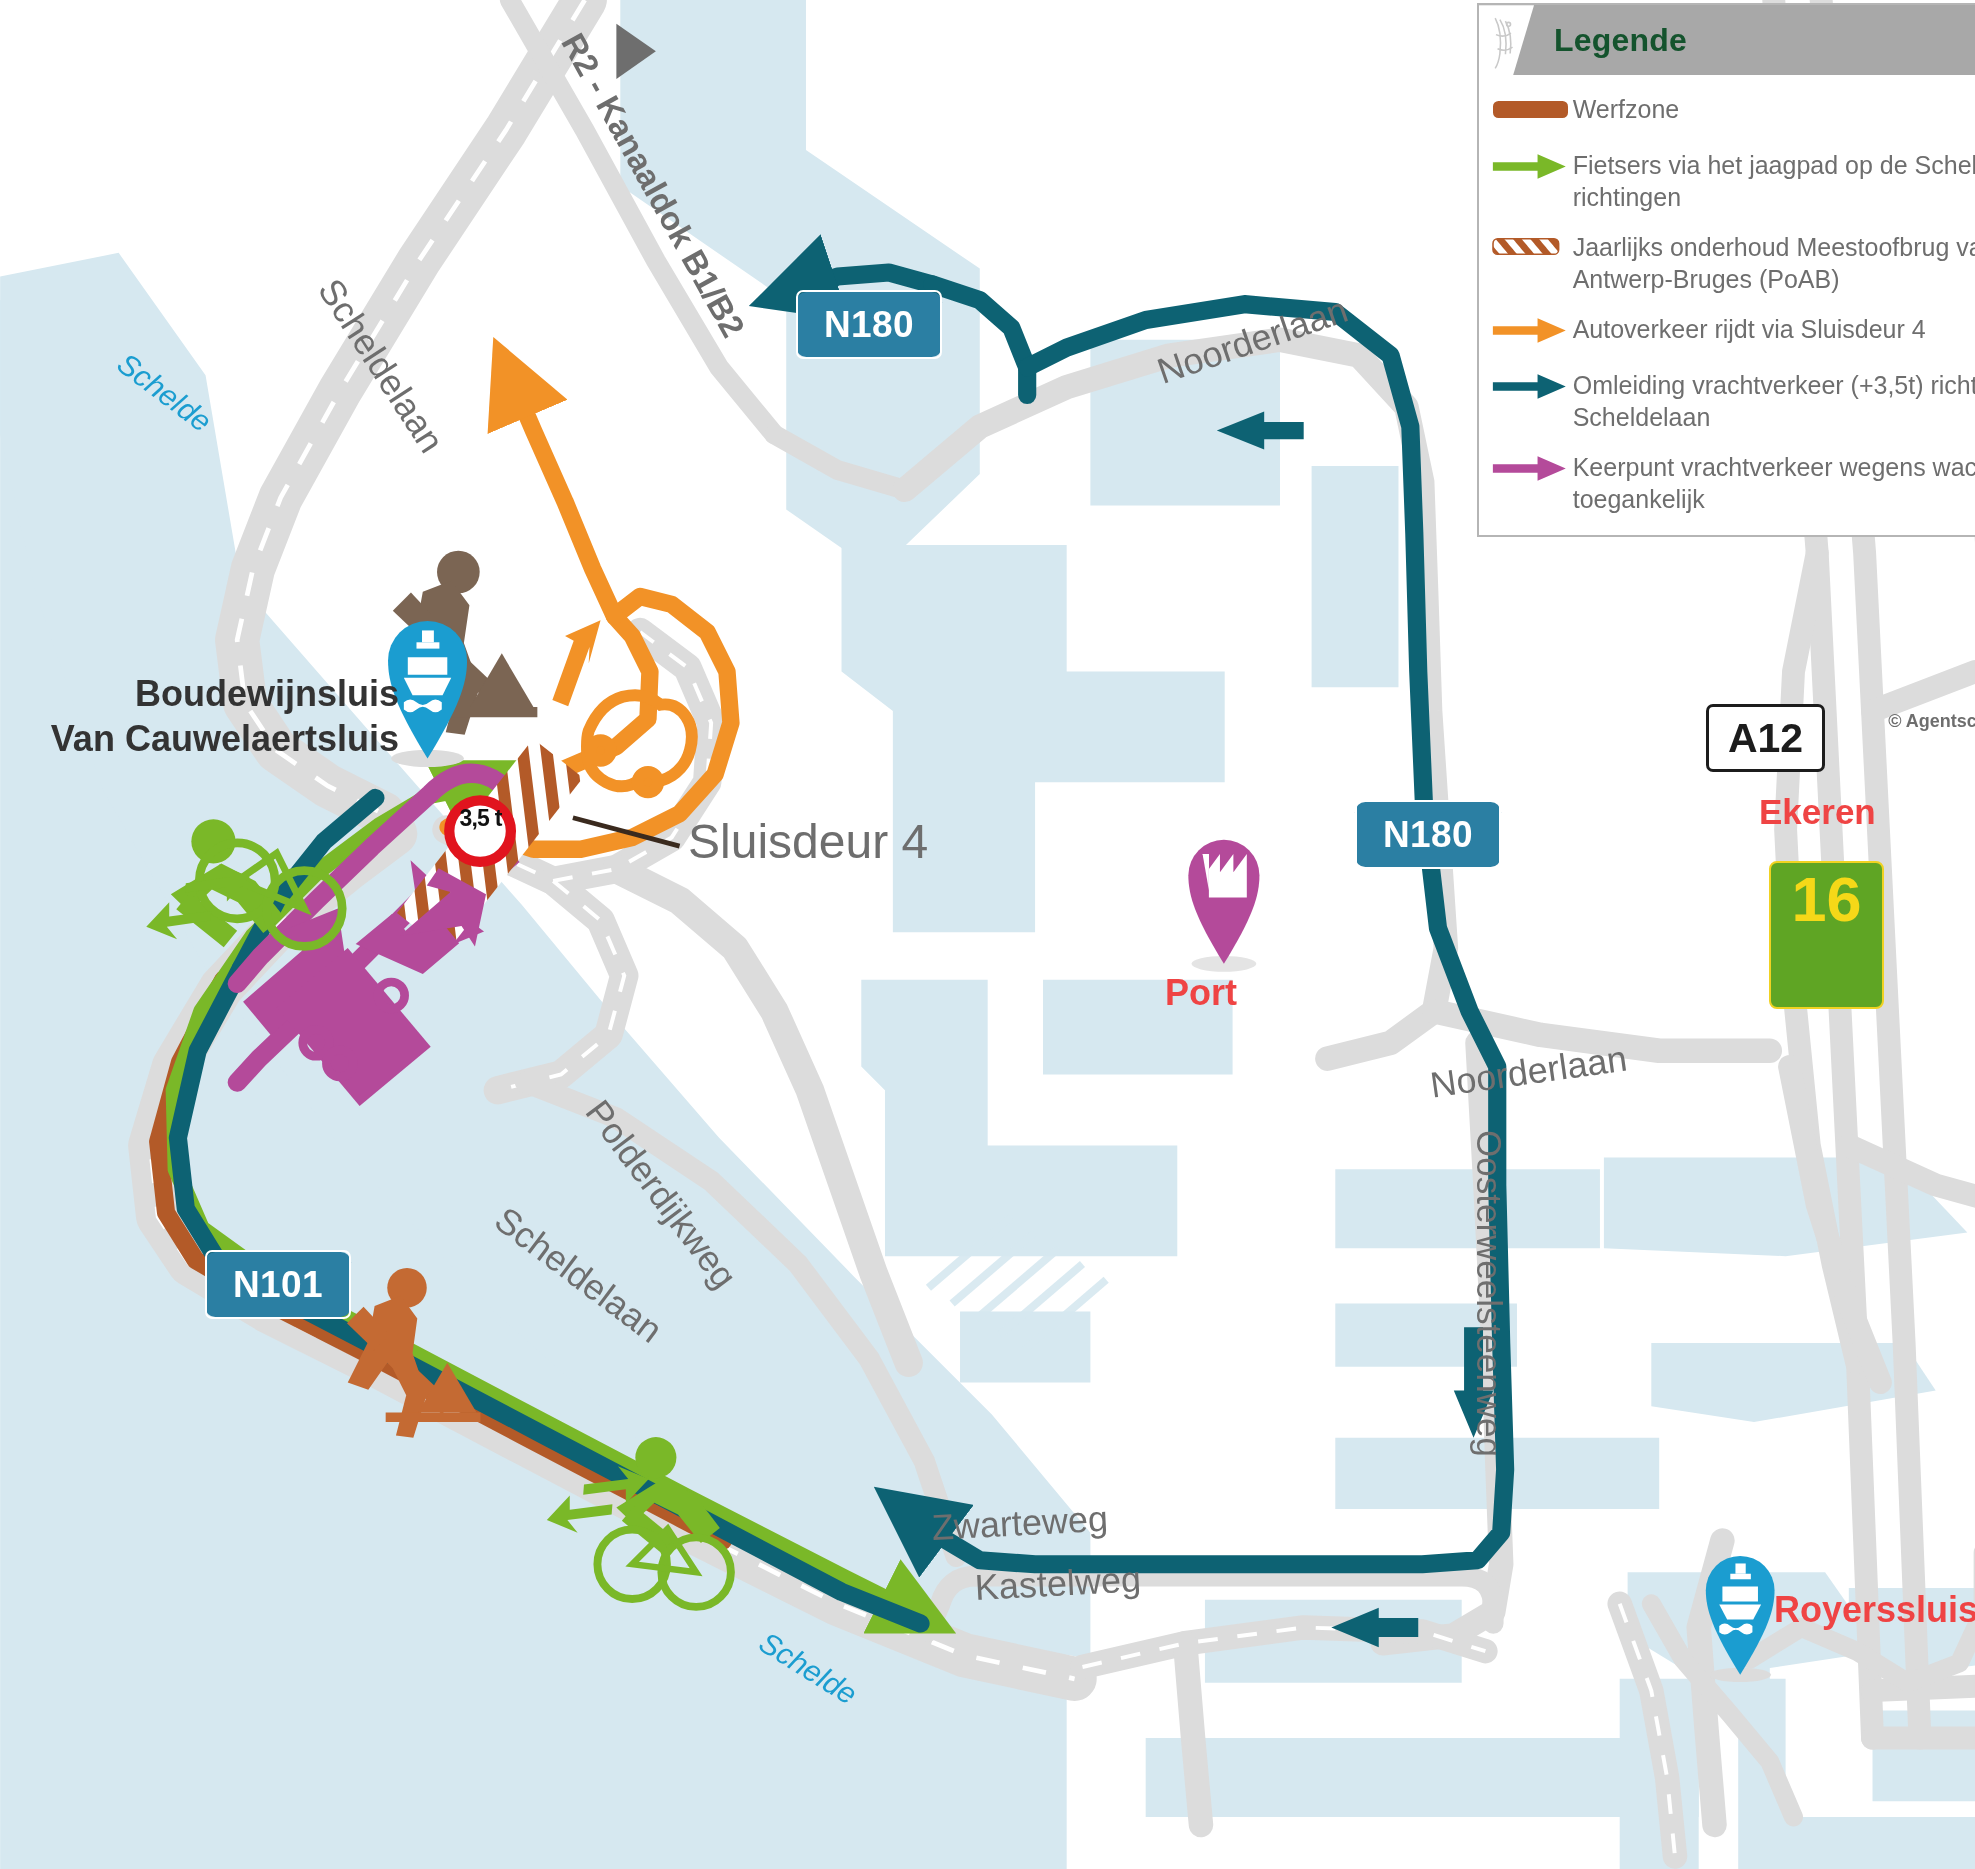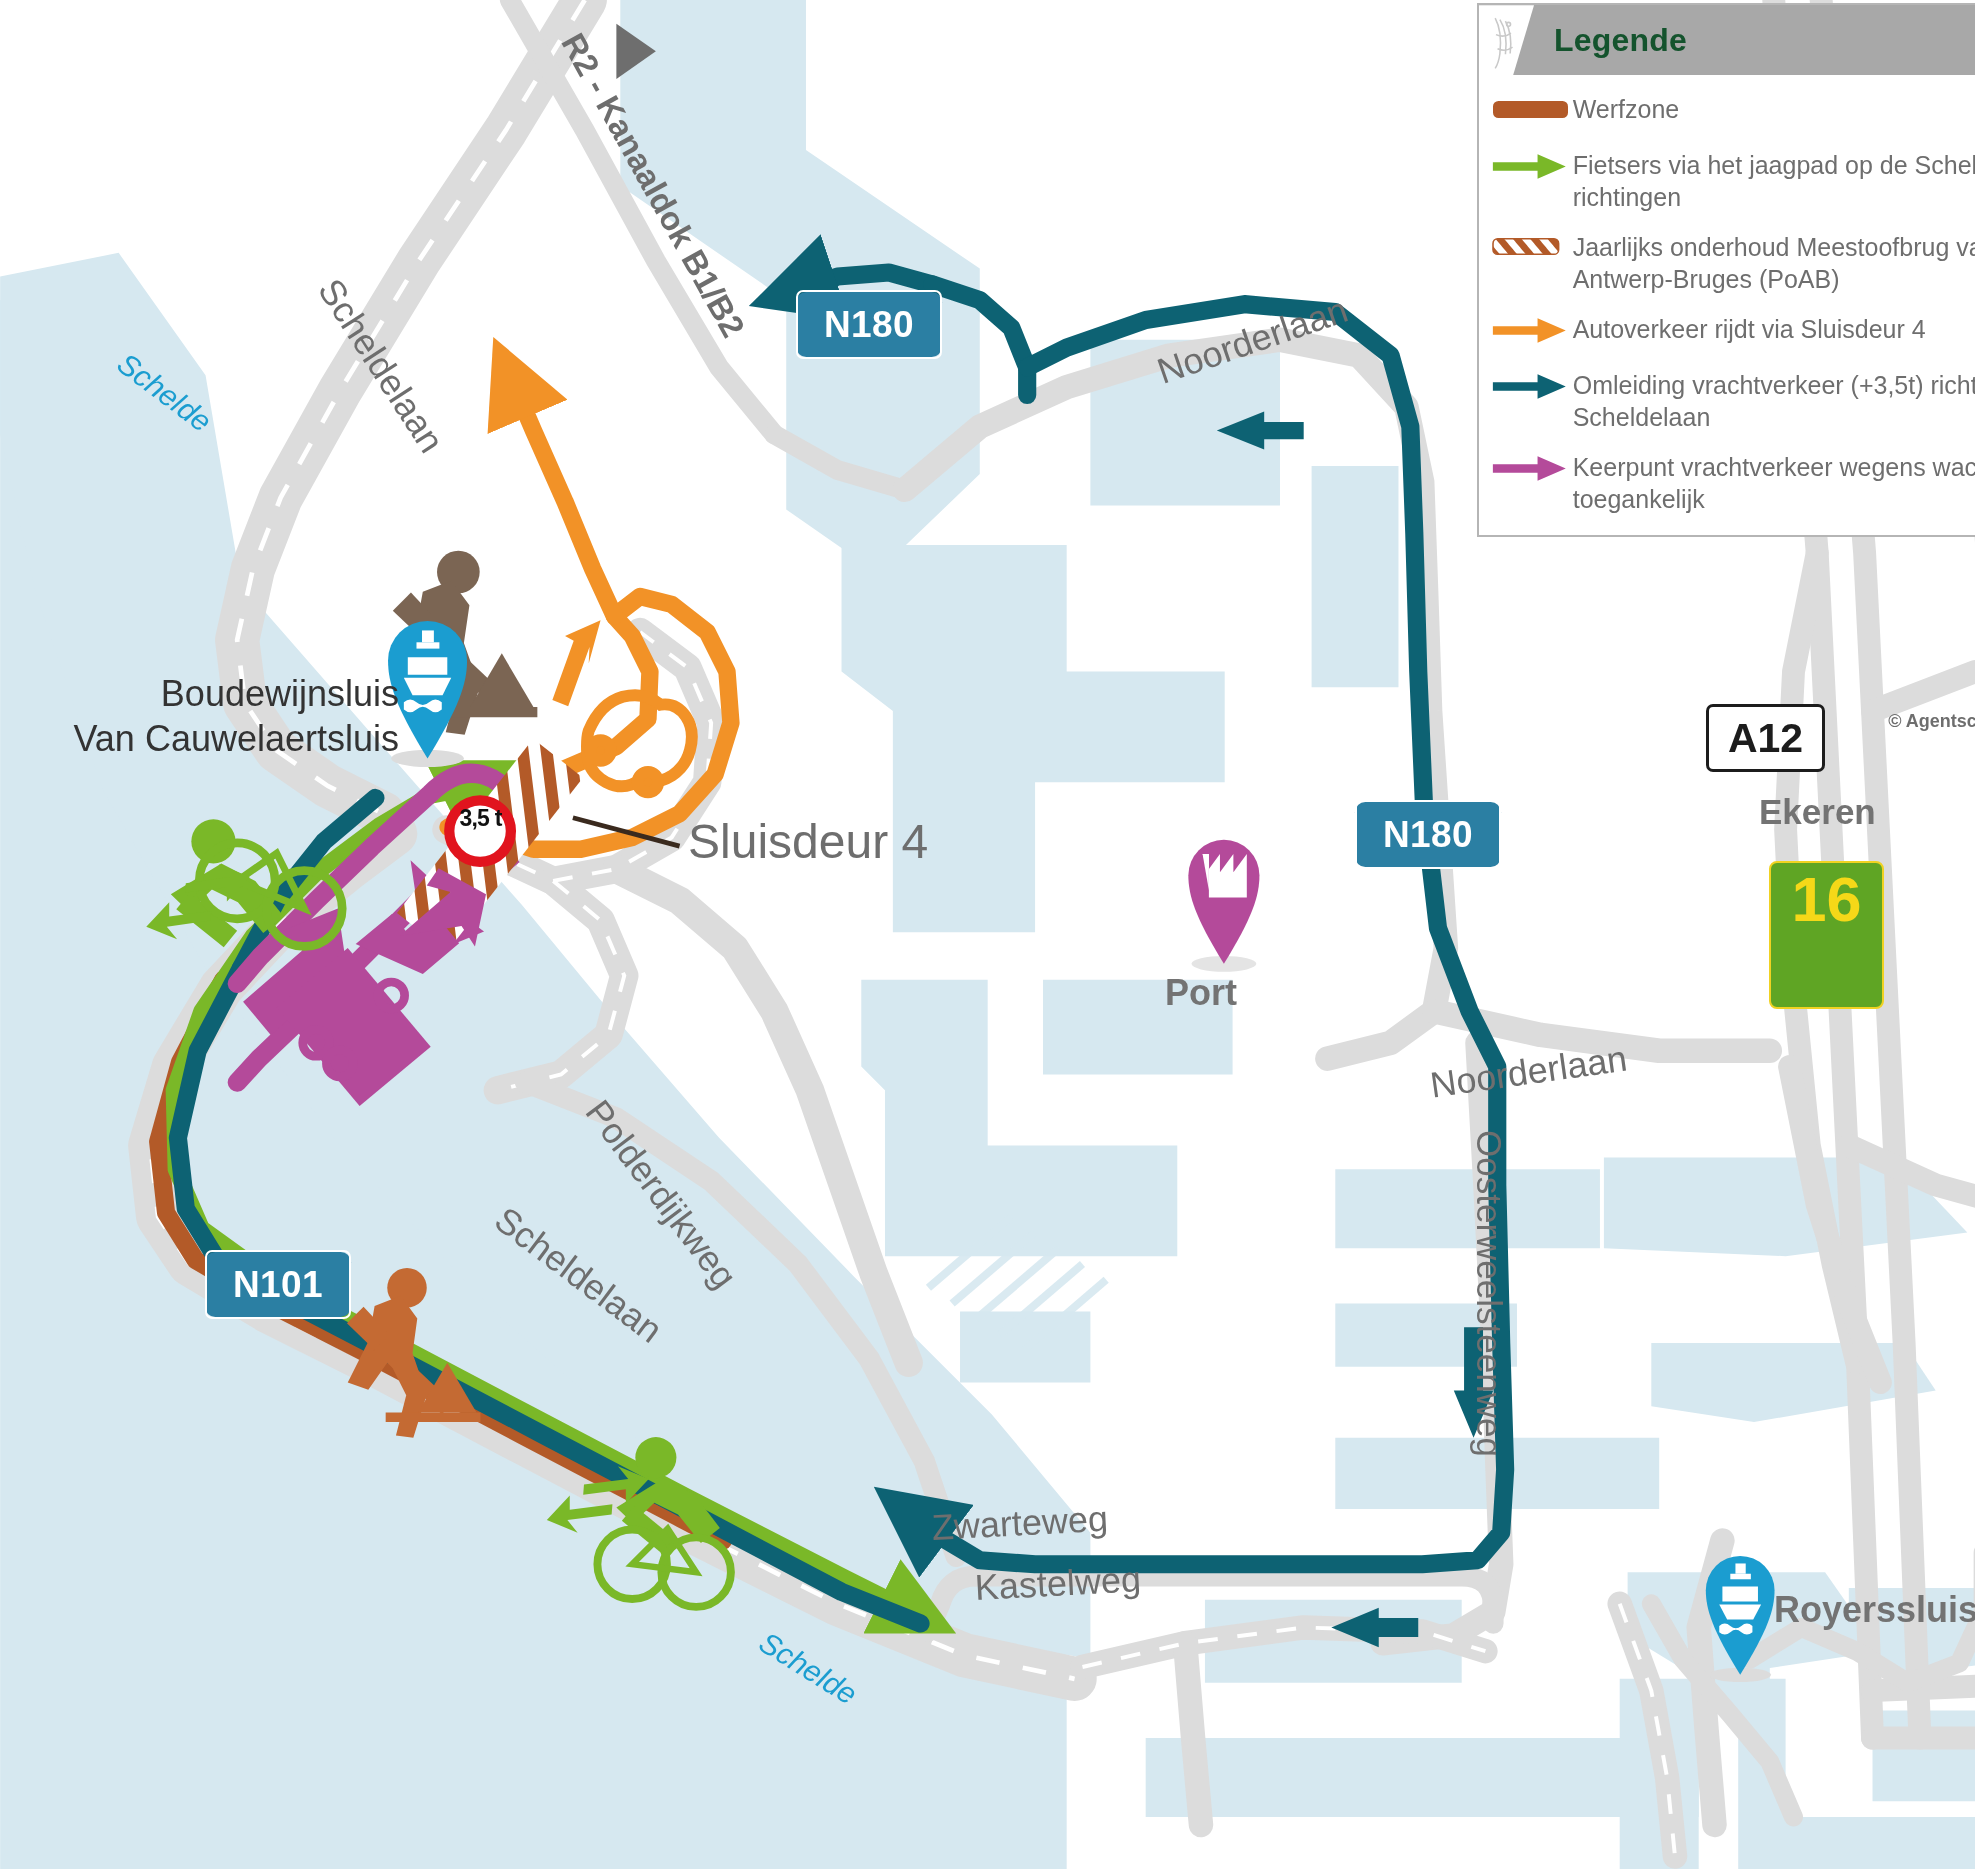--- a/index.html
+++ b/index.html
@@ -26,21 +26,21 @@
   
   .lbl {
     position: absolute;
     white-space: nowrap;
     color: #6e6e6e;
     font-family: "Liberation Sans", sans-serif;
     font-weight: 400;
     line-height: 1;
     transform-origin: left top;
   }
-  .lbl-dark { color: #737373; font-weight: 700; }
+  .lbl-dark { color: #ef4444; font-weight: 700; }
   .lbl-water { color: #1b9dd0; font-style: italic; }
 
   
   .shield {
     position: absolute;
     background: #2b7fa3;
     border-radius: 10.3px;
     box-sizing: border-box;
     display: flex;
     align-items: center;
@@ -506,21 +506,21 @@
 
   <div class="lbl" style="left:510px; top:1201px; font-size:36px; transform: rotate(37deg);">Scheldelaan</div>
 
   <div class="lbl" style="left:931px; top:1510px; font-size:36px; transform: rotate(-3deg);">Zwarteweg</div>
 
   <div class="lbl" style="left:974px; top:1570px; font-size:36px; transform: rotate(-3deg);">Kastelweg</div>
 
   <div class="lbl" style="left:688px; top:818px; font-size:48px;">Sluisdeur 4</div>
 
   <div style="position:absolute; left:28px; top:672px; width:371px; text-align:right;
-              color:#333333; font-size:36px; font-weight:400; line-height:1.24;">
+              color:#333333; font-size:36px; font-weight:700; line-height:1.24;">
     <div>Boudewijnsluis</div>
     <div>Van Cauwelaertsluis</div>
   </div>
 
   <div class="lbl lbl-dark" style="left:1165px; top:975px; font-size:36px;">Port</div>
 
   <div class="lbl lbl-dark" style="left:1774px; top:1592px; font-size:36px;">Royerssluis</div>
 
   <div style="position:absolute; left:450px; top:805px; width:61px; height:52px;
               display:flex; align-items:flex-start; justify-content:center;

